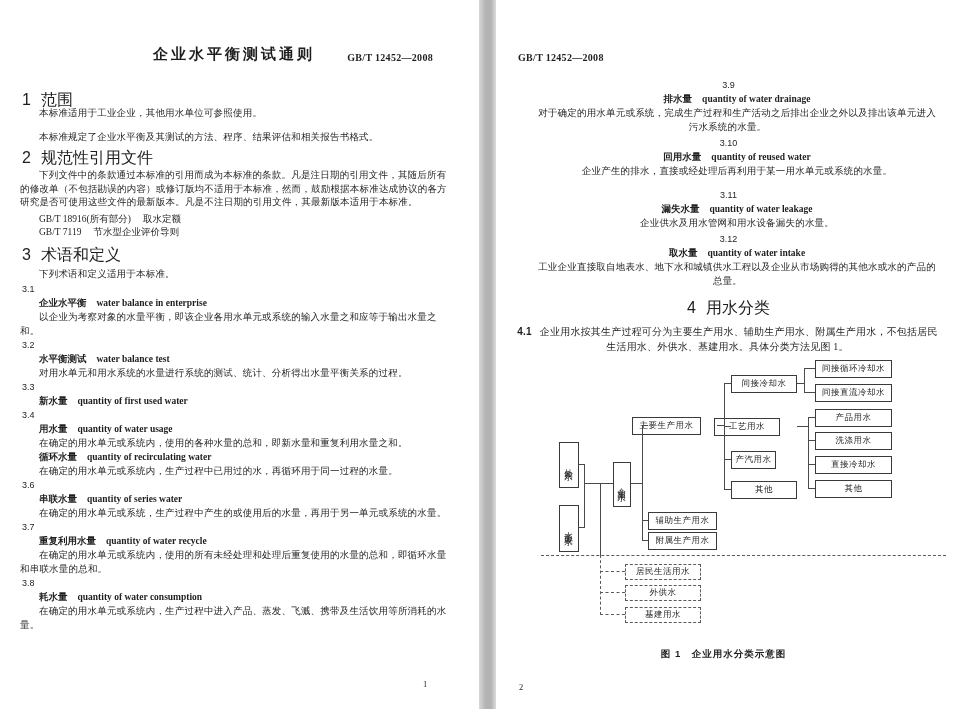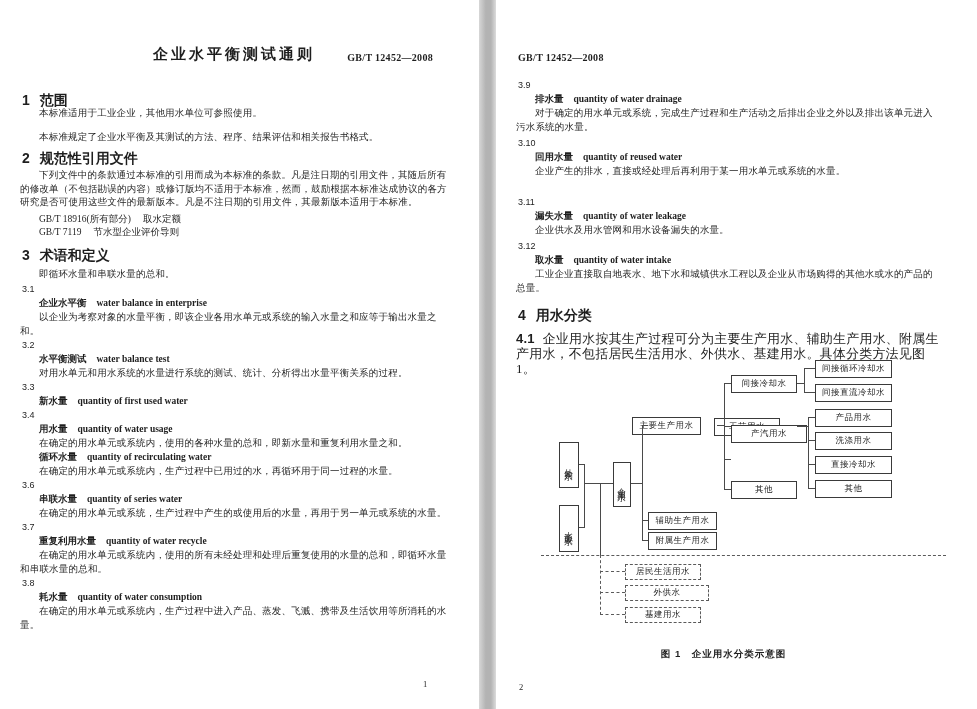--- a/index.html
+++ b/index.html
@@ -11,41 +11,41 @@
   }
   .divider{position:absolute;left:479px;top:0;width:17px;height:709px;
     background:linear-gradient(90deg,#d7d7d7,#b3b3b3 40%,#b3b3b3 70%,#dcdcdc);}
   .page{position:absolute;top:0;height:709px;background:transparent;}
   .page-left{left:0;width:479px;}
   .page-right{left:496px;width:481px;}
   .pg-header{position:absolute;top:52px;font-size:10px;font-weight:bold;
     letter-spacing:.3px;white-space:nowrap;}
   .content{position:absolute;left:20px;top:0;}
   .content-l{width:428px;}
-  .content-r{width:423px;}
+  .content-r{width:423px;text-align:center;}
   .doc-title{margin:44px 0 0 0;text-align:center;font-size:15px;font-weight:bold;
     letter-spacing:3px;line-height:20px;
     font-family:"Liberation Serif","DejaVu Serif",serif;}
-  .sec-h{font-size:14px;font-weight:bold;line-height:14px;
+  .sec-h{font-size:16px;font-weight:normal;line-height:14px;
     font-family:"Liberation Sans","DejaVu Sans",sans-serif;}
   .sec-h .num{margin-left:2px;}
   .sec-h .lbl{margin-left:10px;}
   p{margin:0;font-size:9.5px;line-height:13.5px;letter-spacing:.2px;}
   .ind{text-indent:19px;}
   .ref-line{margin-left:19px;font-size:9.5px;line-height:13.5px;}
   .ref-line .rtitle{margin-left:12px;}
   .def{margin:0;}
   .def .dnum{font-size:9px;line-height:14px;margin-left:2px;
     font-family:"Liberation Sans","DejaVu Sans",sans-serif;}
   .def .dterm{font-size:9.5px;line-height:14px;margin-left:19px;font-weight:bold;}
   .def .dterm .cn{font-family:"Liberation Sans","DejaVu Sans",sans-serif;}
   .def .dterm .en{margin-left:10px;font-family:"Liberation Serif","DejaVu Serif",serif;}
   .def .dbody{line-height:14px;}
   .page-num{position:absolute;font-size:8.5px;}
-  .clause{margin-top:9px;font-size:13px;line-height:15px;}
+  .clause{margin-top:9px;font-size:10px;line-height:15px;}
   .clause .cnum{font-weight:bold;font-family:"Liberation Sans","DejaVu Sans",sans-serif;}
   .clause .ctext{margin-left:8px;}
   
   .fbox{position:absolute;border:1px solid #3a3a3a;display:flex;
     align-items:center;justify-content:center;font-size:8.5px;
     letter-spacing:.5px;background:#fff;box-sizing:border-box;}
   .fbox.vert{writing-mode:vertical-rl;text-orientation:upright;letter-spacing:2px;}
   .fbox.dashbox{border:1px dashed #5a5a5a;}
   .hl{position:absolute;height:1px;background:#4a4a4a;}
   .vl{position:absolute;width:1px;background:#4a4a4a;}
@@ -79,21 +79,21 @@
     <div class="ref-line" style="margin-top:3px;">
       <span>GB/T 18916(所有部分)</span><span class="rtitle">取水定额</span>
     </div>
     <div class="ref-line">
       <span>GB/T 7119</span><span class="rtitle">节水型企业评价导则</span>
     </div>
 
     <div class="sec-h" style="margin-top:8px;">
       <span class="num">3</span><span class="lbl">术语和定义</span>
     </div>
-    <p class="ind" style="margin-top:6px;">即循环水量和串联水量的总和。</p>
+    <p class="ind" style="margin-top:6px;">下列术语和定义适用于本标准。</p>
 
     <div style="margin-top:1px;">
       <div class="def">
         <div class="dnum">3.1</div>
         <div class="dterm"><span class="cn">企业水平衡</span><span class="en">water balance in enterprise</span></div>
         <p class="ind dbody">以企业为考察对象的水量平衡，即该企业各用水单元或系统的输入水量之和应等于输出水量之和。</p>
       </div>
       <div class="def">
         <div class="dnum">3.2</div>
         <div class="dterm"><span class="cn">水平衡测试</span><span class="en">water balance test</span></div>
@@ -141,21 +141,21 @@
       <div class="def">
         <div class="dnum">3.9</div>
         <div class="dterm"><span class="cn">排水量</span><span class="en">quantity of water drainage</span></div>
         <p class="ind dbody">对于确定的用水单元或系统，完成生产过程和生产活动之后排出企业之外以及排出该单元进入污水系统的水量。</p>
       </div>
       <div class="def" style="margin-top:2px;">
         <div class="dnum">3.10</div>
         <div class="dterm"><span class="cn">回用水量</span><span class="en">quantity of reused water</span></div>
         <p class="ind dbody">企业产生的排水，直接或经处理后再利用于某一用水单元或系统的水量。</p>
       </div>
-      <div class="def" style="margin-top:17px;">
+      <div class="def" style="margin-top:10px;">
         <div class="dnum">3.11</div>
         <div class="dterm"><span class="cn">漏失水量</span><span class="en">quantity of water leakage</span></div>
         <p class="ind dbody">企业供水及用水管网和用水设备漏失的水量。</p>
       </div>
       <div class="def" style="margin-top:2px;">
         <div class="dnum">3.12</div>
         <div class="dterm"><span class="cn">取水量</span><span class="en">quantity of water intake</span></div>
         <p class="ind dbody">工业企业直接取自地表水、地下水和城镇供水工程以及企业从市场购得的其他水或水的产品的总量。</p>
       </div>
     </div>
@@ -173,32 +173,32 @@
     <div class="fbox vert" style="left:63px;top:442px;width:20px;height:46px;">外购水</div>
     <div class="fbox vert" style="left:63px;top:505px;width:20px;height:47px;">水源取水</div>
     <div class="fbox vert" style="left:117px;top:462px;width:18px;height:45px;">企业用水</div>
 
     <div class="fbox" style="left:136px;top:417px;width:69px;height:18px;">主要生产用水</div>
     <div class="fbox" style="left:152px;top:512px;width:69px;height:18px;">辅助生产用水</div>
     <div class="fbox" style="left:152px;top:532px;width:69px;height:18px;">附属生产用水</div>
 
     <div class="fbox" style="left:235px;top:375px;width:66px;height:18px;">间接冷却水</div>
     <div class="fbox" style="left:218px;top:418px;width:66px;height:18px;">工艺用水</div>
-    <div class="fbox" style="left:235px;top:425px;width:76px;height:18px;">产汽用水</div>
+    <div class="fbox" style="left:235px;top:451px;width:45px;height:18px;">产汽用水</div>
     <div class="fbox" style="left:235px;top:481px;width:66px;height:18px;">其他</div>
 
     <div class="fbox" style="left:319px;top:360px;width:77px;height:18px;">间接循环冷却水</div>
     <div class="fbox" style="left:319px;top:384px;width:77px;height:18px;">间接直流冷却水</div>
     <div class="fbox" style="left:319px;top:409px;width:77px;height:18px;">产品用水</div>
     <div class="fbox" style="left:319px;top:432px;width:77px;height:18px;">洗涤用水</div>
     <div class="fbox" style="left:319px;top:456px;width:77px;height:18px;">直接冷却水</div>
     <div class="fbox" style="left:319px;top:480px;width:77px;height:18px;">其他</div>
 
     <div class="fbox dashbox" style="left:129px;top:564px;width:76px;height:16px;">居民生活用水</div>
-    <div class="fbox dashbox" style="left:129px;top:585px;width:84px;height:16px;">外供水</div>
+    <div class="fbox dashbox" style="left:129px;top:585px;width:76px;height:16px;">外供水</div>
     <div class="fbox dashbox" style="left:129px;top:607px;width:76px;height:16px;">基建用水</div>
 
     <div class="hl" style="left:83px;top:464px;width:6px;"></div>
     <div class="hl" style="left:83px;top:527px;width:6px;"></div>
     <div class="vl" style="left:88px;top:464px;height:64px;"></div>
     <div class="hl" style="left:88px;top:483px;width:29px;"></div>
     <div class="vl" style="left:104px;top:484px;height:71px;"></div>
     <div class="vl dash" style="left:104px;top:555px;height:60px;"></div>
     <div class="hl dash" style="left:104px;top:571px;width:25px;"></div>
     <div class="hl dash" style="left:104px;top:592px;width:25px;"></div>

